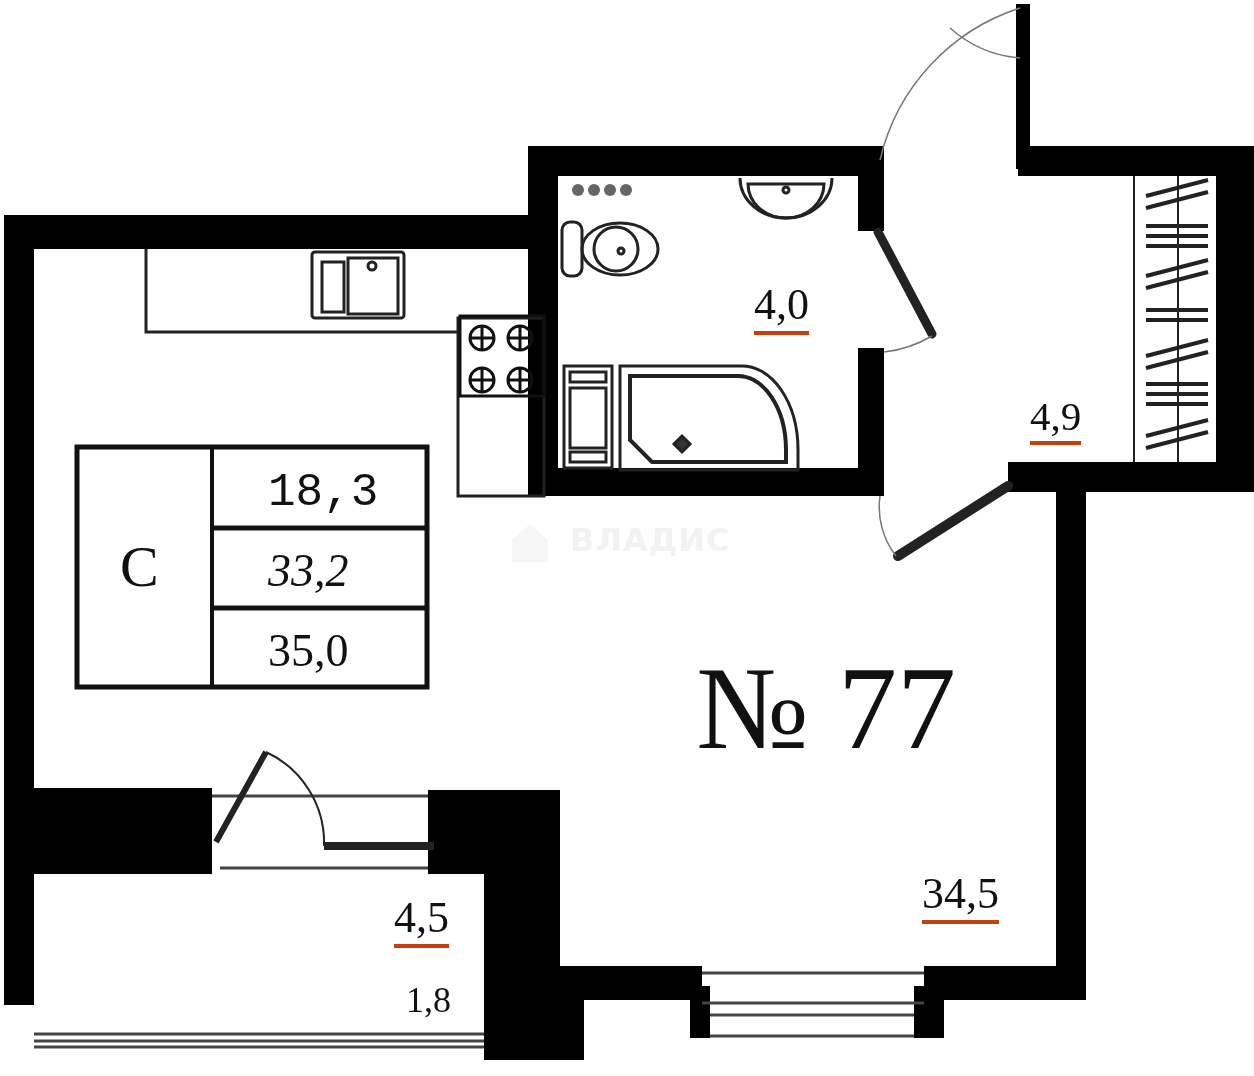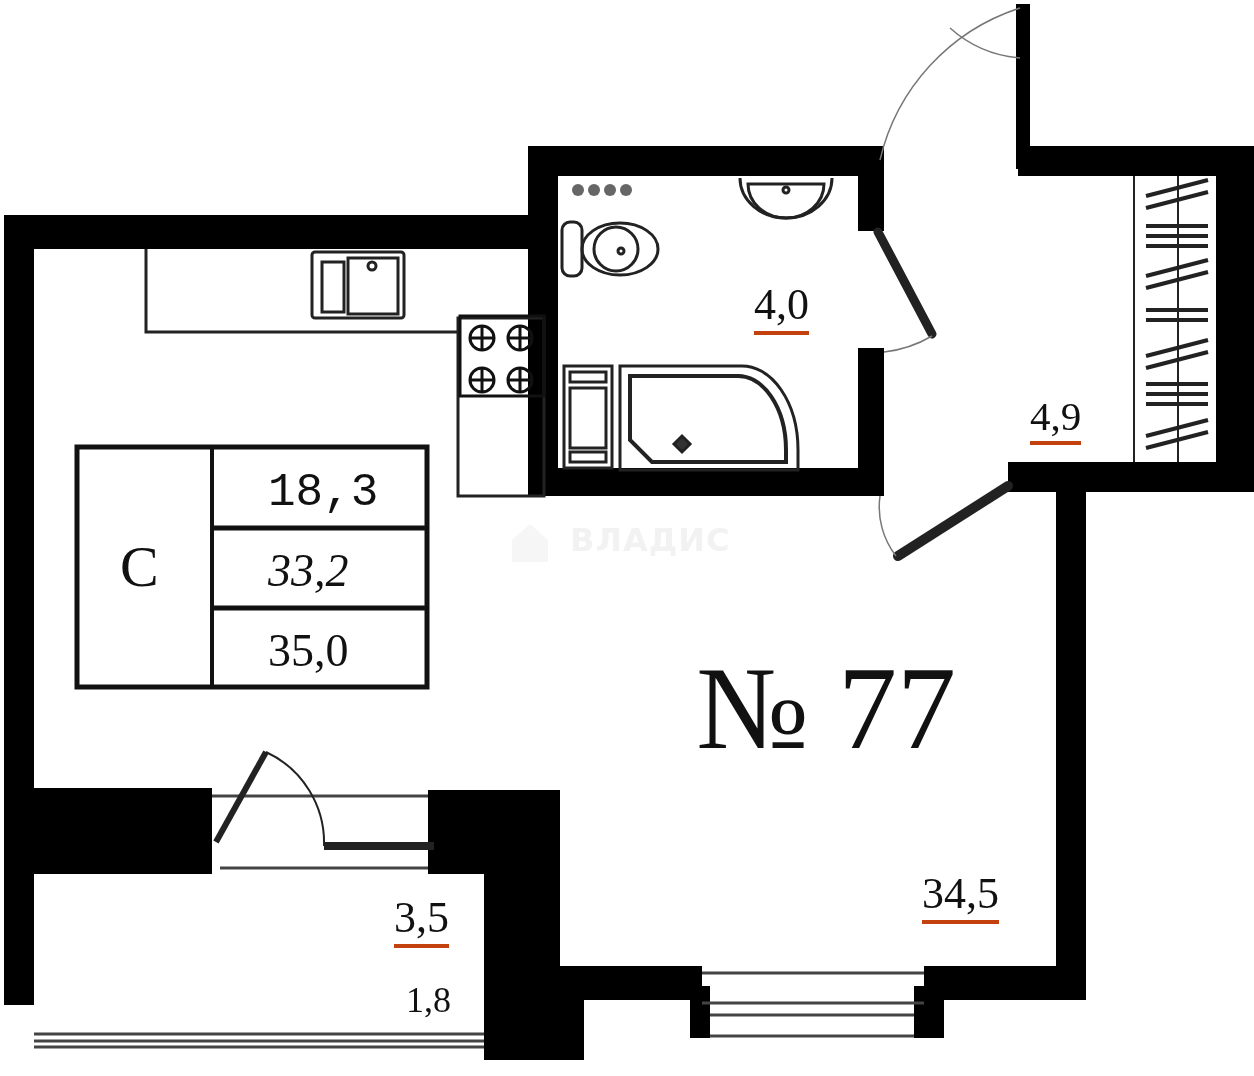--- a/index.html
+++ b/index.html
@@ -168,18 +168,18 @@
 </svg>
 
 <div class="label" style="left:120px;top:538px;font-size:58px;">С</div>
 <div class="label" style="left:268px;top:470px;font-size:46px;font-family:Liberation Mono, monospace;">18,3</div>
 <div class="label" style="left:268px;top:548px;font-size:46px;font-style:italic;">33,2</div>
 <div class="label" style="left:268px;top:628px;font-size:46px;">35,0</div>
 
 <div class="label area-u" style="left:754px;top:283px;font-size:44px;">4,0</div>
 <div class="label area-u" style="left:1030px;top:396px;font-size:41px;">4,9</div>
 <div class="label area-u" style="left:922px;top:872px;font-size:44px;">34,5</div>
-<div class="label area-u" style="left:394px;top:896px;font-size:44px;">3,5</div>
+<div class="label area-u" style="left:394px;top:896px;font-size:44px;">4,5</div>
 <div class="label" style="left:406px;top:982px;font-size:36px;">1,8</div>
 
 <div class="label" style="left:648px;top:650px;font-size:118px;margin-left:48px;">№ 77</div>
 
 <div style="position:absolute;left:570px;top:521px;font-family:'DejaVu Sans','Liberation Sans',sans-serif;font-weight:bold;font-size:32px;color:#f2f2f2;letter-spacing:1px;">ВЛАДИС</div>
 
 </body></html>

